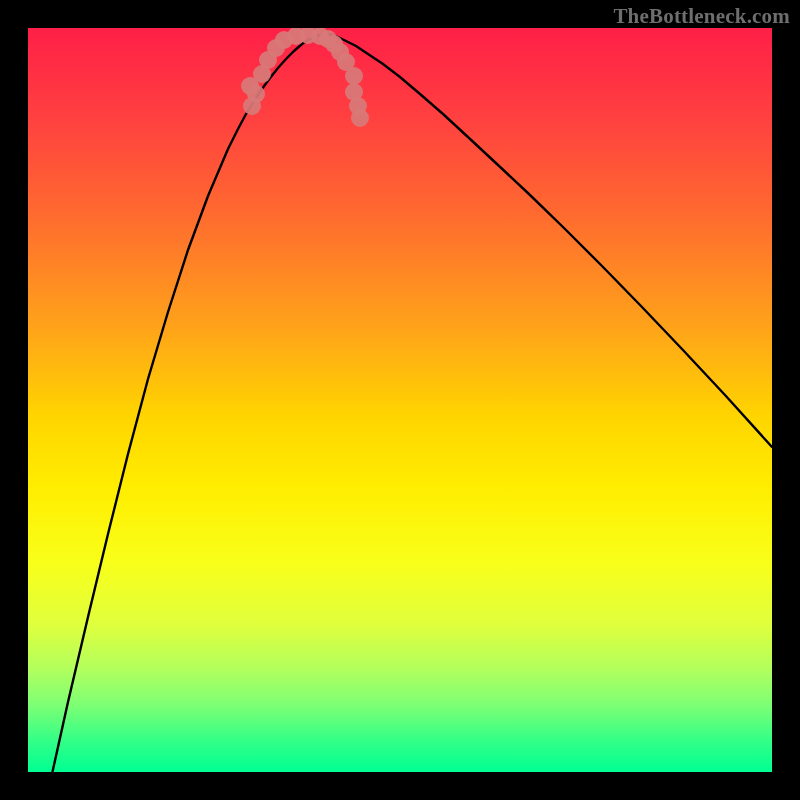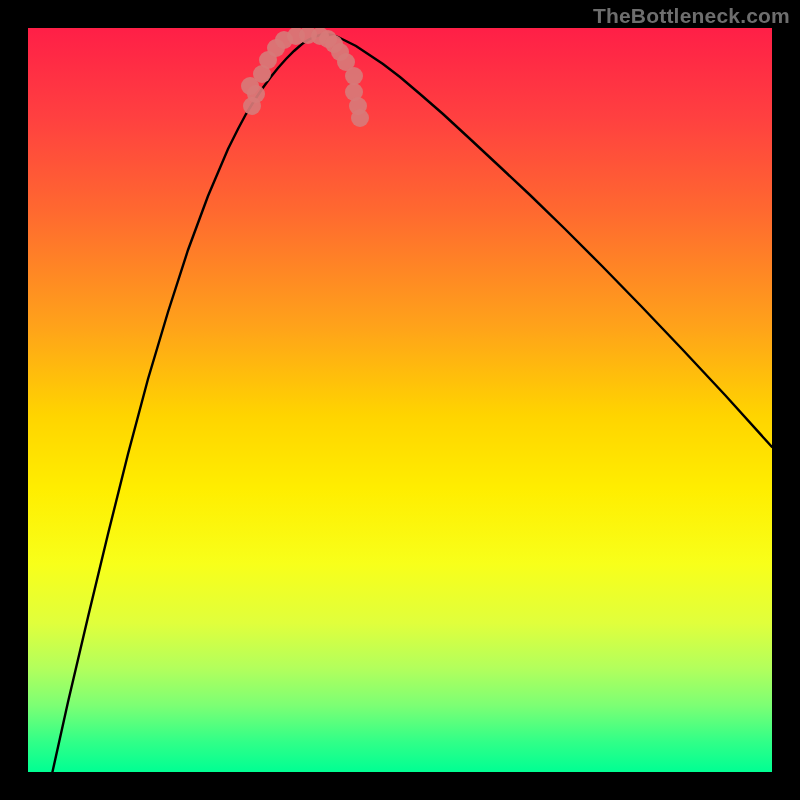--- a/index.html
+++ b/index.html
@@ -29,21 +29,21 @@
       #b3ff5c 86%,
       #7dff74 91%,
       #30ff88 96%,
       #00ff93 100%
     );
   }
   .watermark {
     position: absolute;
     top: 4px;
     right: 10px;
-    font-family: Liberation Sans, sans-serif;
+    font-family: Liberation Serif, serif;
     font-size: 21px;
     font-weight: 600;
     color: #6e6e6e;
     letter-spacing: 0.2px;
   }
   svg {
     position: absolute;
     left: 0;
     top: 0;
   }

